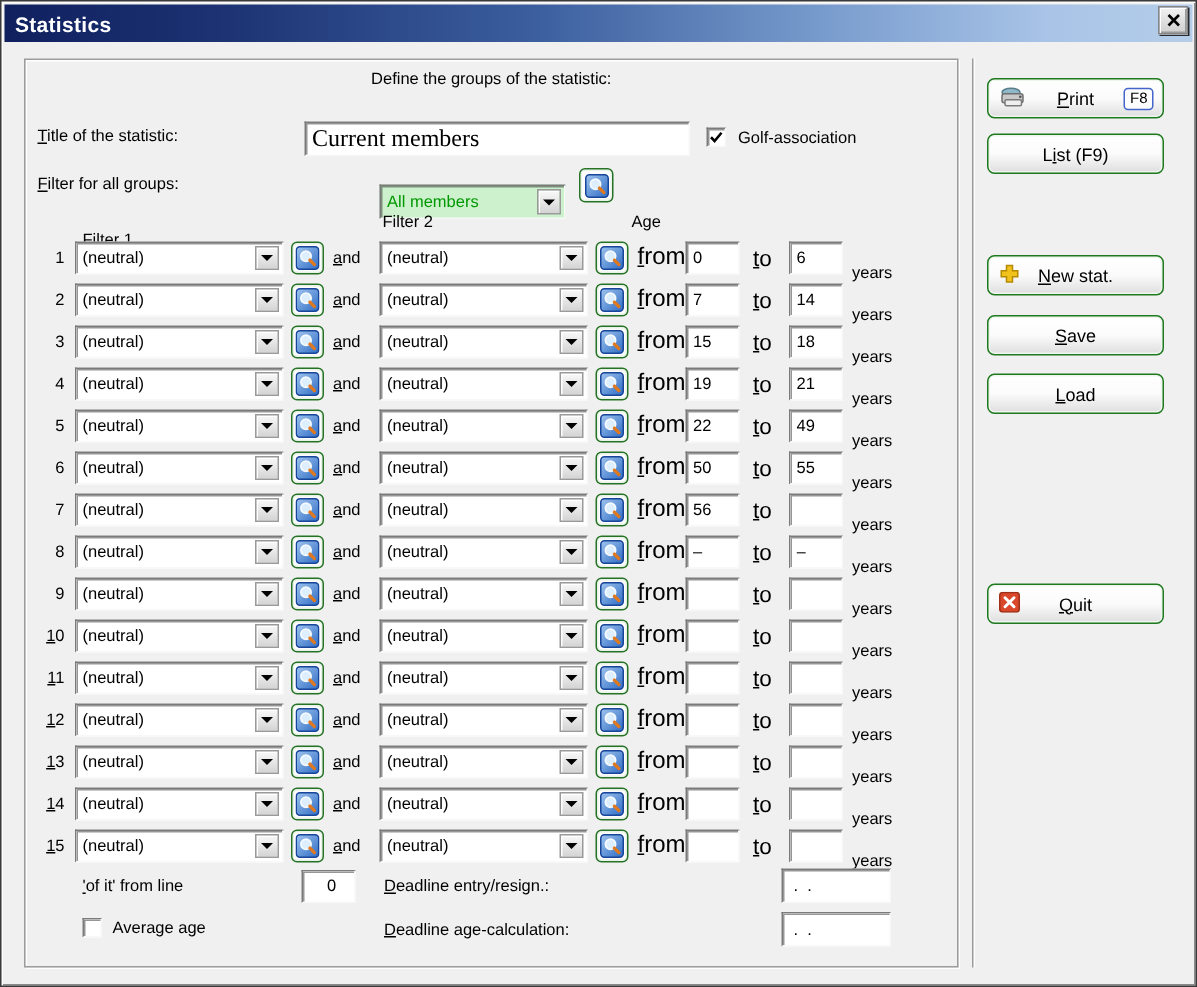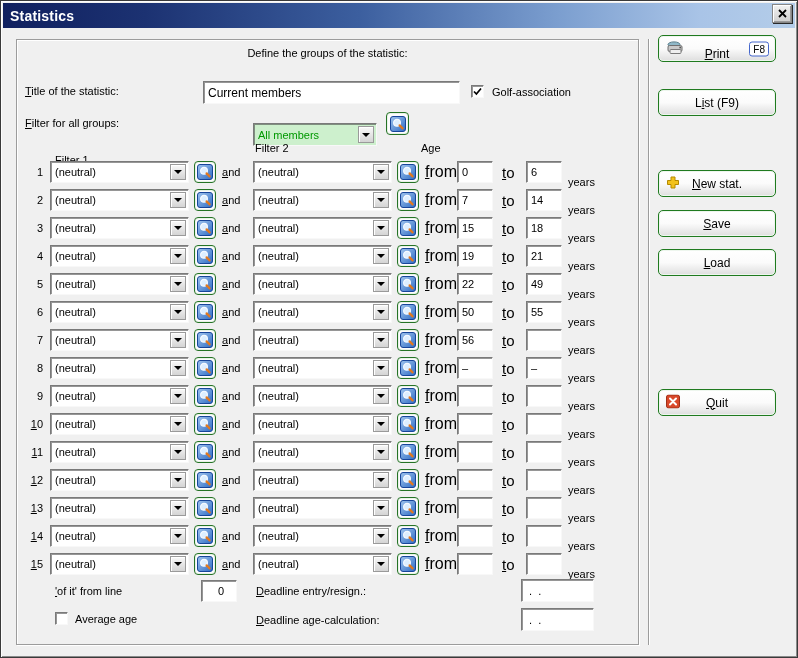--- a/index.html
+++ b/index.html
@@ -137,21 +137,21 @@
       <line x1="1" y1="1" x2="8" y2="8" stroke="#000" stroke-width="1.8"></line>
       <line x1="8" y1="1" x2="1" y2="8" stroke="#000" stroke-width="1.8"></line>
     </svg>
   </div>
 
   <div class="body">
     <div class="groupbox"></div>
     <div class="header-text">Define the groups of the statistic:</div>
 
     <span class="lbl" style="left:22px; top:57px;"><u>T</u>itle of the statistic:</span>
-    <input class="field" style="position: absolute; left: 200px; top: 53px; width: 257px; height: 23px; font-size: 12px;" value="Current members">
+    <input class="field" style="position: absolute; left: 200px; top: 53px; width: 257px; height: 23px; font-size: 16px; font-family: Liberation Serif, serif;" value="Current members">
     <div class="checkbox checked" style="position:absolute; left:468px; top:57px;" id="golf-cb">
       <svg width="9" height="9" viewBox="0 0 9 9">
           <path d="M1 4.5 L3.4 7 L8 1.5" fill="none" stroke="#000" stroke-width="1.7"></path>
         </svg>
     </div>
     <span class="lbl" style="left:489px; top:58px;">Golf-association</span>
 
     <span class="lbl" style="left:22px; top:89px;"><u>F</u>ilter for all groups:</span>
     <div class="combo green" style="position:absolute; left:250px; top:84px; width:124px; height:23px;margin-top:11px;">
       <span class="cv">All members</span>
@@ -658,21 +658,21 @@
 
     <div class="checkbox" style="position:absolute; left:52px; top:584px;" id="avg-cb">
       
     </div>
     <span class="lbl" style="left:72px; top:585px;">Average age</span>
     <span class="lbl" style="left:253px; top:586px;"><u>D</u>eadline age-calculation:</span>
     <input class="field" style="position: absolute; left: 518px; top: 580px; width: 73px; height: 23px;" value=" .  . ">
 
     <div class="vsep"></div>
 
-    <div class="gbtn" style="top:7px;align-items:flex-end;">
+    <div class="gbtn" style="top:24px;">
       <span class="icon-left">
         <svg width="19" height="16" viewBox="0 0 19 16">
           <ellipse cx="8" cy="5" rx="6" ry="2.6" fill="#8fb8c8" stroke="#5a7d8a"></ellipse>
           <rect x="2" y="6" width="14" height="6" rx="1.5" fill="#c9c9c9" stroke="#6f6f6f"></rect>
           <rect x="4" y="10" width="11" height="4" rx="1" fill="#efefef" stroke="#7a7a7a"></rect>
           <circle cx="14.2" cy="8" r="0.9" fill="#555"></circle>
         </svg>
       </span>
       <span><u>P</u>rint</span>
       <span class="badge">F8</span>

